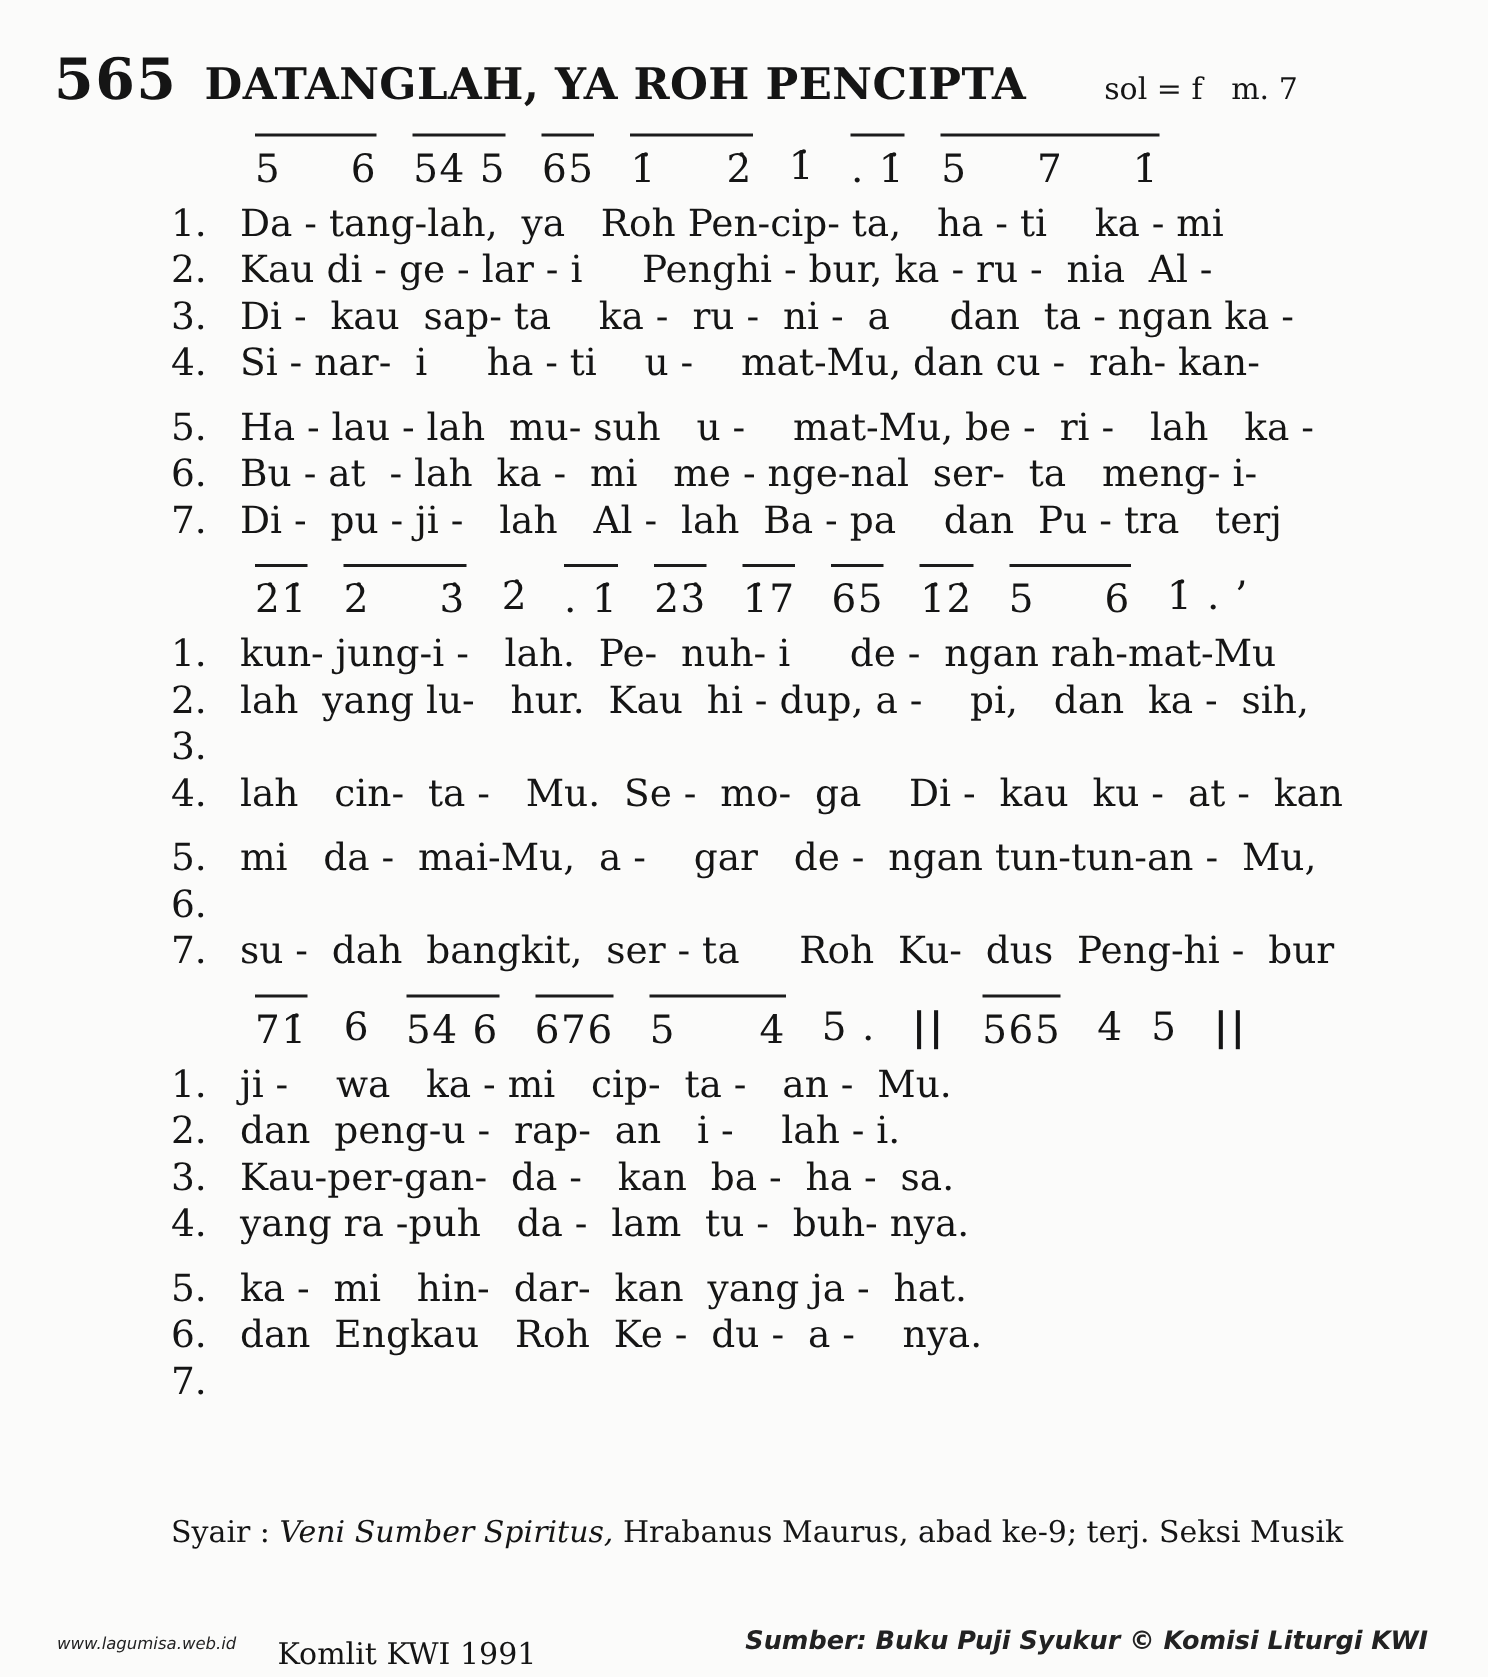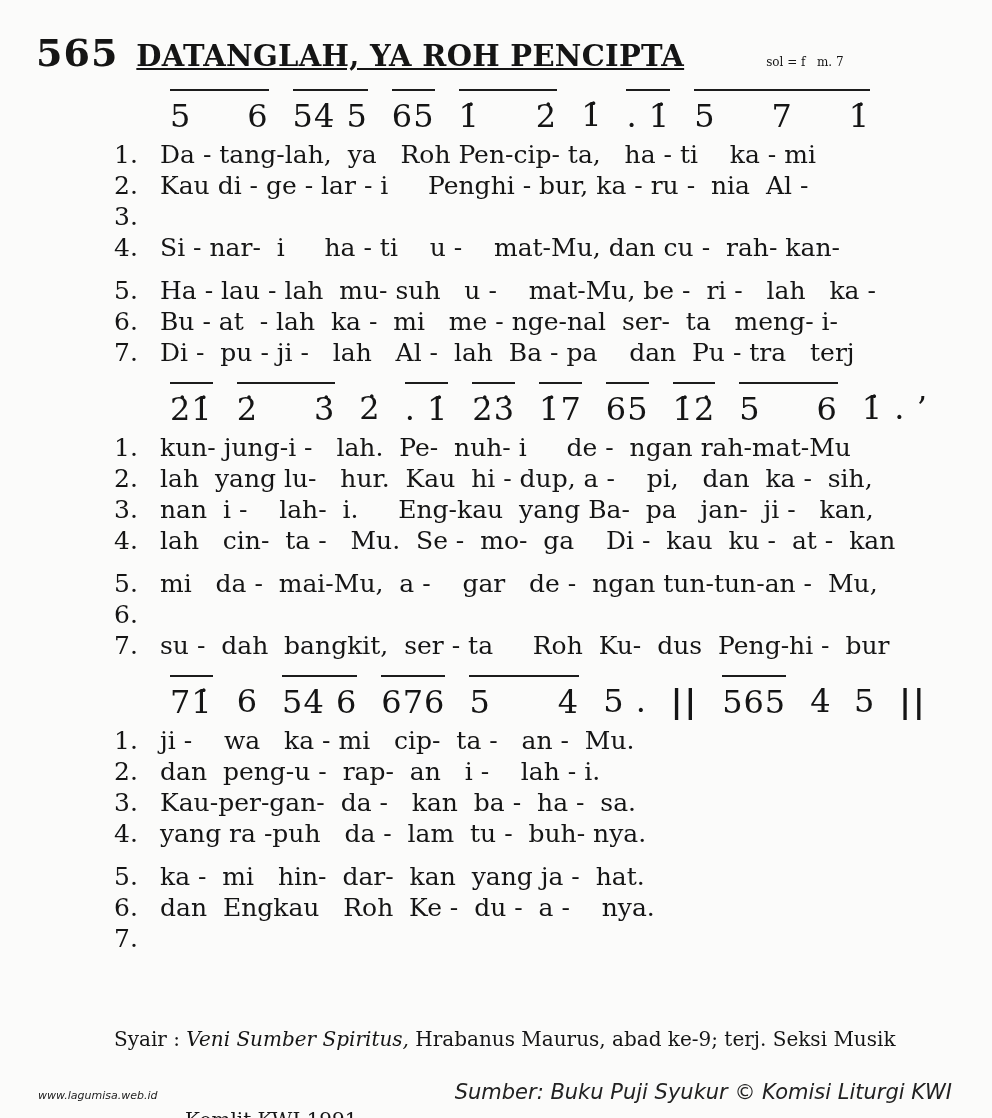--- a/index.html
+++ b/index.html
@@ -22,37 +22,36 @@
   .hymn-number {
     font-size: 38px;
     font-weight: bold;
     letter-spacing: 1px;
   }
   .hymn-title {
     font-size: 29px;
     font-weight: bold;
     margin-left: 18px;
     letter-spacing: 0.3px;
-    text-decoration: underline;
   }
   .key-signature {
-    font-size: 12px;
-    margin-left: 82px;
+    font-size: 20px;
+    margin-left: 52px;
   }
 
   
   .stanzas { margin-left: 114px; }
   .stanza + .stanza { margin-top: 14px; }
 
   .notation-line {
     margin: 14px 0 7px 56px;
-    font-size: 32px;
+    font-size: 26px;
     line-height: 1;
     display: flex;
-    align-items: center;
+    align-items: flex-start;
   }
   .nseg {
     display: inline-block;
     white-space: pre;
     padding-top: 9px;
     margin-right: 24px;
     letter-spacing: 1px;
   }
   .nseg.over {
     border-top: 2.5px solid #1c1c1c;
@@ -90,21 +89,21 @@
     position: absolute;
     left: 38px; right: 40px; bottom: 14px;
     display: flex;
     justify-content: space-between;
     align-items: baseline;
     font-family: "DejaVu Sans", "Liberation Sans", sans-serif;
     font-style: italic;
     color: #222;
   }
   .site-url { font-size: 11px; margin-top: 43px; }
-  .source-credit { font-size: 21px; }
+  .source-credit { font-size: 17px; font-weight: bold; }
 </style>
 </head>
 <body>
 
 <div class="page">
 
   <div class="header">
     <span class="hymn-number">565</span>
     <span class="hymn-title">DATANGLAH, YA ROH PENCIPTA</span>
     <span class="key-signature">sol = f   m. 7</span>
@@ -117,21 +116,21 @@
           <span class="nseg over">54 5</span>
           <span class="nseg over">65</span>
           <span class="nseg over">1̇     2̇</span>
           <span class="nseg">1̇</span>
           <span class="nseg over">. 1̇</span>
           <span class="nseg over">5     7     1̇</span>
         </div>
       <div class="lyrics">
           <div class="lyric-row"><span class="verse-no">1.</span><span class="verse-text">Da - tang-lah,  ya   Roh Pen-cip- ta,   ha - ti    ka - mi</span></div>
           <div class="lyric-row"><span class="verse-no">2.</span><span class="verse-text">Kau di - ge - lar - i     Penghi - bur, ka - ru -  nia  Al -</span></div>
-          <div class="lyric-row"><span class="verse-no">3.</span></div>
+          <div class="lyric-row"><span class="verse-no">3.</span><span class="verse-text">Di -  kau  sap- ta    ka -  ru -  ni -  a     dan  ta - ngan ka -</span></div>
           <div class="lyric-row"><span class="verse-no">4.</span><span class="verse-text">Si - nar-  i     ha - ti    u -    mat-Mu, dan cu -  rah- kan-</span></div>
           <div class="lyric-row gap-before"><span class="verse-no">5.</span><span class="verse-text">Ha - lau - lah  mu- suh   u -    mat-Mu, be -  ri -   lah   ka -</span></div>
           <div class="lyric-row"><span class="verse-no">6.</span><span class="verse-text">Bu - at  - lah  ka -  mi   me - nge-nal  ser-  ta   meng- i-</span></div>
           <div class="lyric-row"><span class="verse-no">7.</span><span class="verse-text">Di -  pu - ji -   lah   Al -  lah  Ba - pa    dan  Pu - tra   terj</span></div>
         </div>
     </div>
     <div class="stanza">
       <div class="notation-line">
           <span class="nseg over">2̇1̇</span>
           <span class="nseg over">2̇     3̇</span>
@@ -140,21 +139,21 @@
           <span class="nseg over">2̇3̇</span>
           <span class="nseg over">1̇7</span>
           <span class="nseg over">65</span>
           <span class="nseg over">1̇2̇</span>
           <span class="nseg over">5     6</span>
           <span class="nseg">1̇ . ’</span>
         </div>
       <div class="lyrics">
           <div class="lyric-row"><span class="verse-no">1.</span><span class="verse-text">kun- jung-i -   lah.  Pe-  nuh- i     de -  ngan rah-mat-Mu</span></div>
           <div class="lyric-row"><span class="verse-no">2.</span><span class="verse-text">lah  yang lu-   hur.  Kau  hi - dup, a -    pi,   dan  ka -  sih,</span></div>
-          <div class="lyric-row"><span class="verse-no">3.</span><span class="verse-text">nan  i -    lah-  i.     Eng-kau  yang Ba-  pa   jan-  ji -   kan,</span></div>
+          <div class="lyric-row"><span class="verse-no">3.</span></div>
           <div class="lyric-row"><span class="verse-no">4.</span><span class="verse-text">lah   cin-  ta -   Mu.  Se -  mo-  ga    Di -  kau  ku -  at -  kan</span></div>
           <div class="lyric-row gap-before"><span class="verse-no">5.</span><span class="verse-text">mi   da -  mai-Mu,  a -    gar   de -  ngan tun-tun-an -  Mu,</span></div>
           <div class="lyric-row"><span class="verse-no">6.</span></div>
           <div class="lyric-row"><span class="verse-no">7.</span><span class="verse-text">su -  dah  bangkit,  ser - ta     Roh  Ku-  dus  Peng-hi -  bur</span></div>
         </div>
     </div>
     <div class="stanza">
       <div class="notation-line">
           <span class="nseg over">71̇</span>
           <span class="nseg">6</span>

